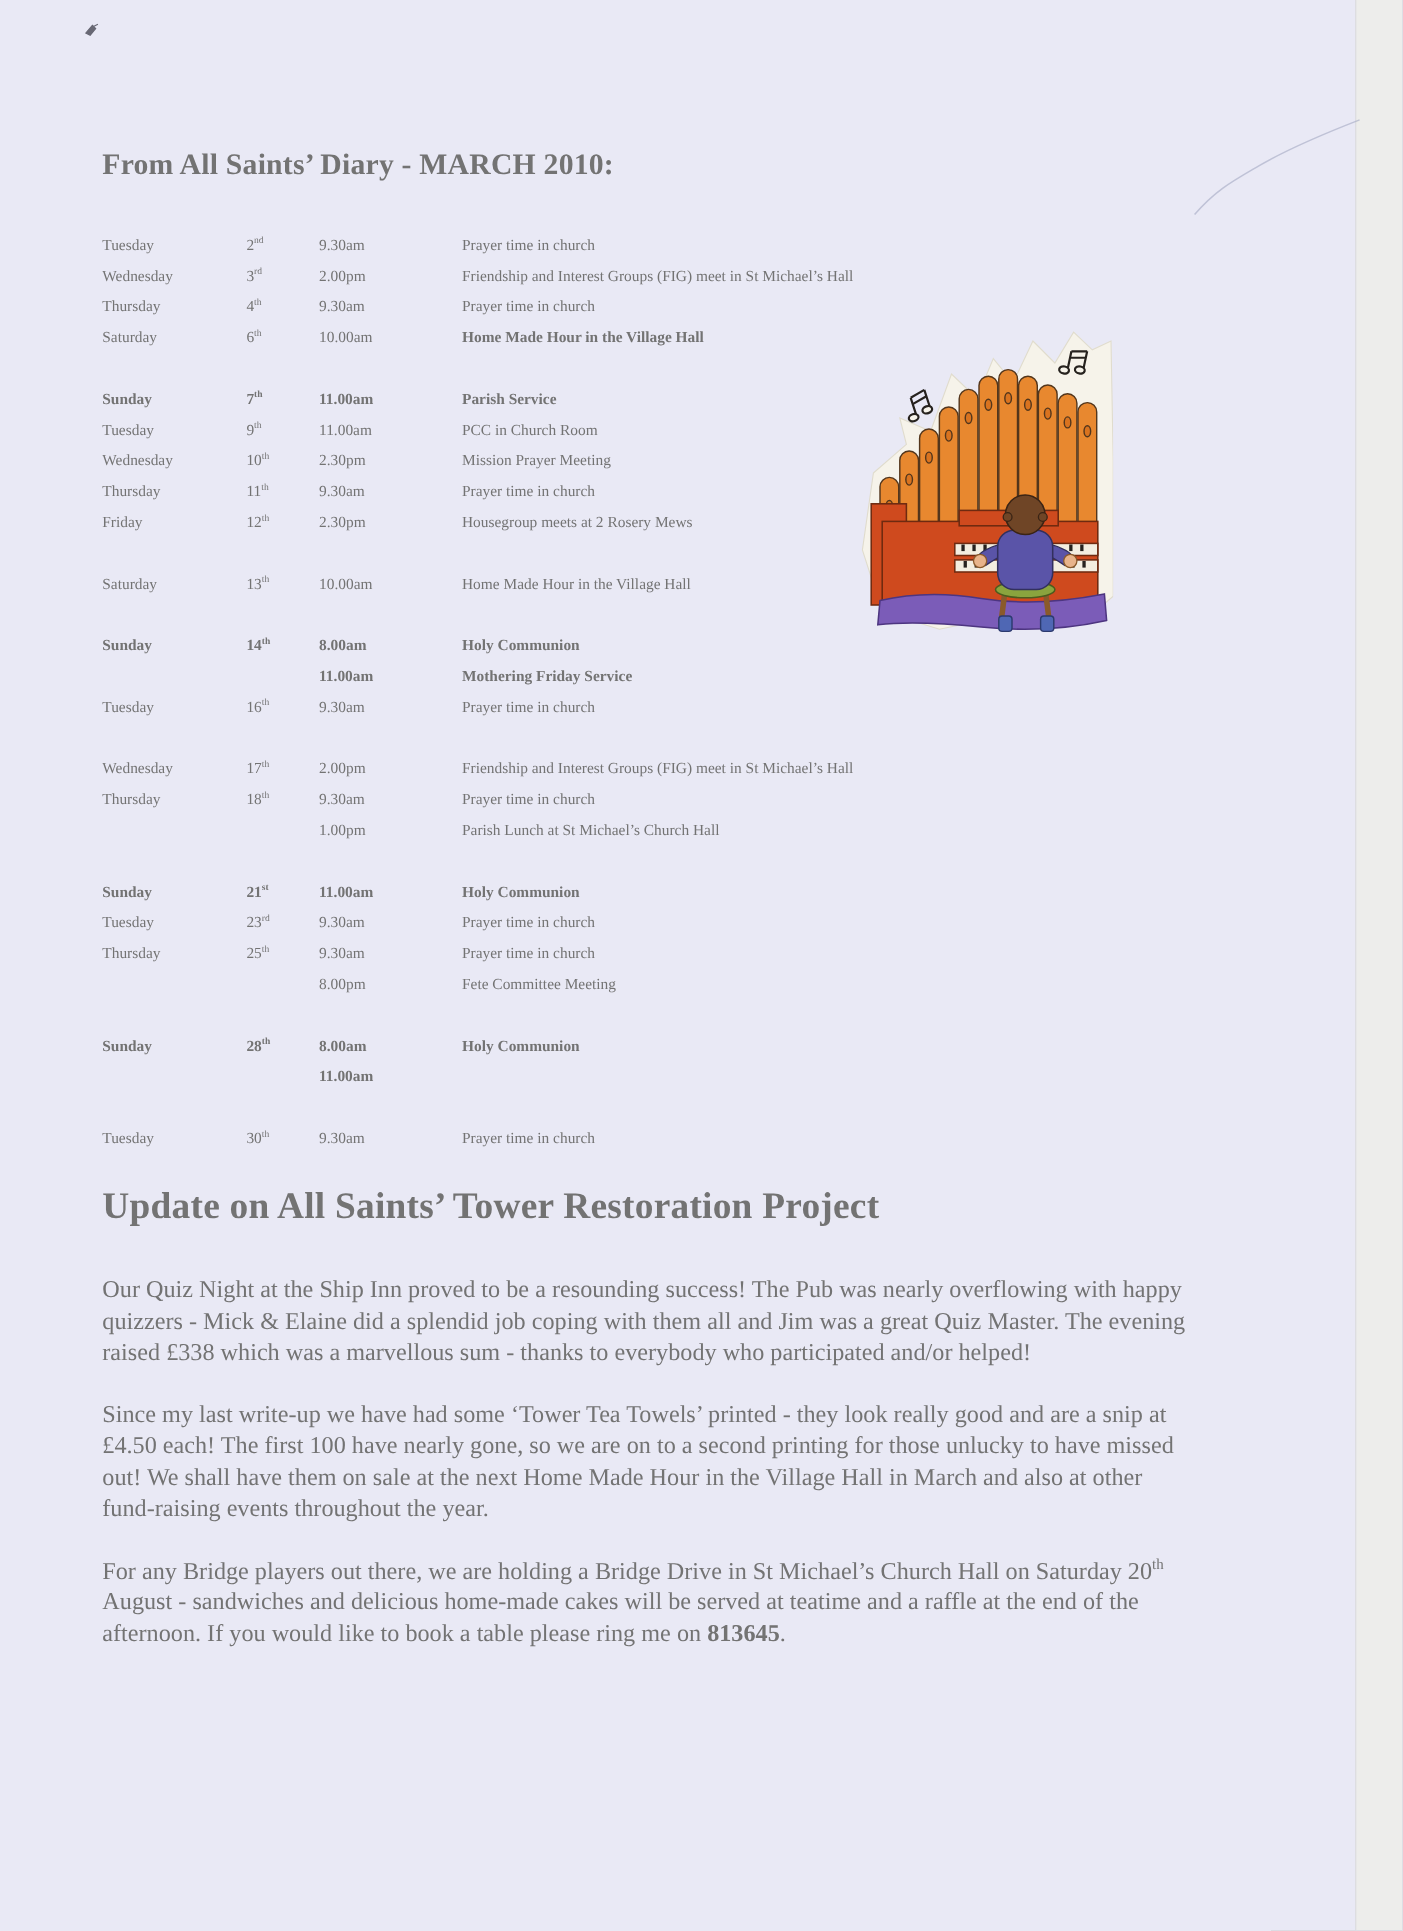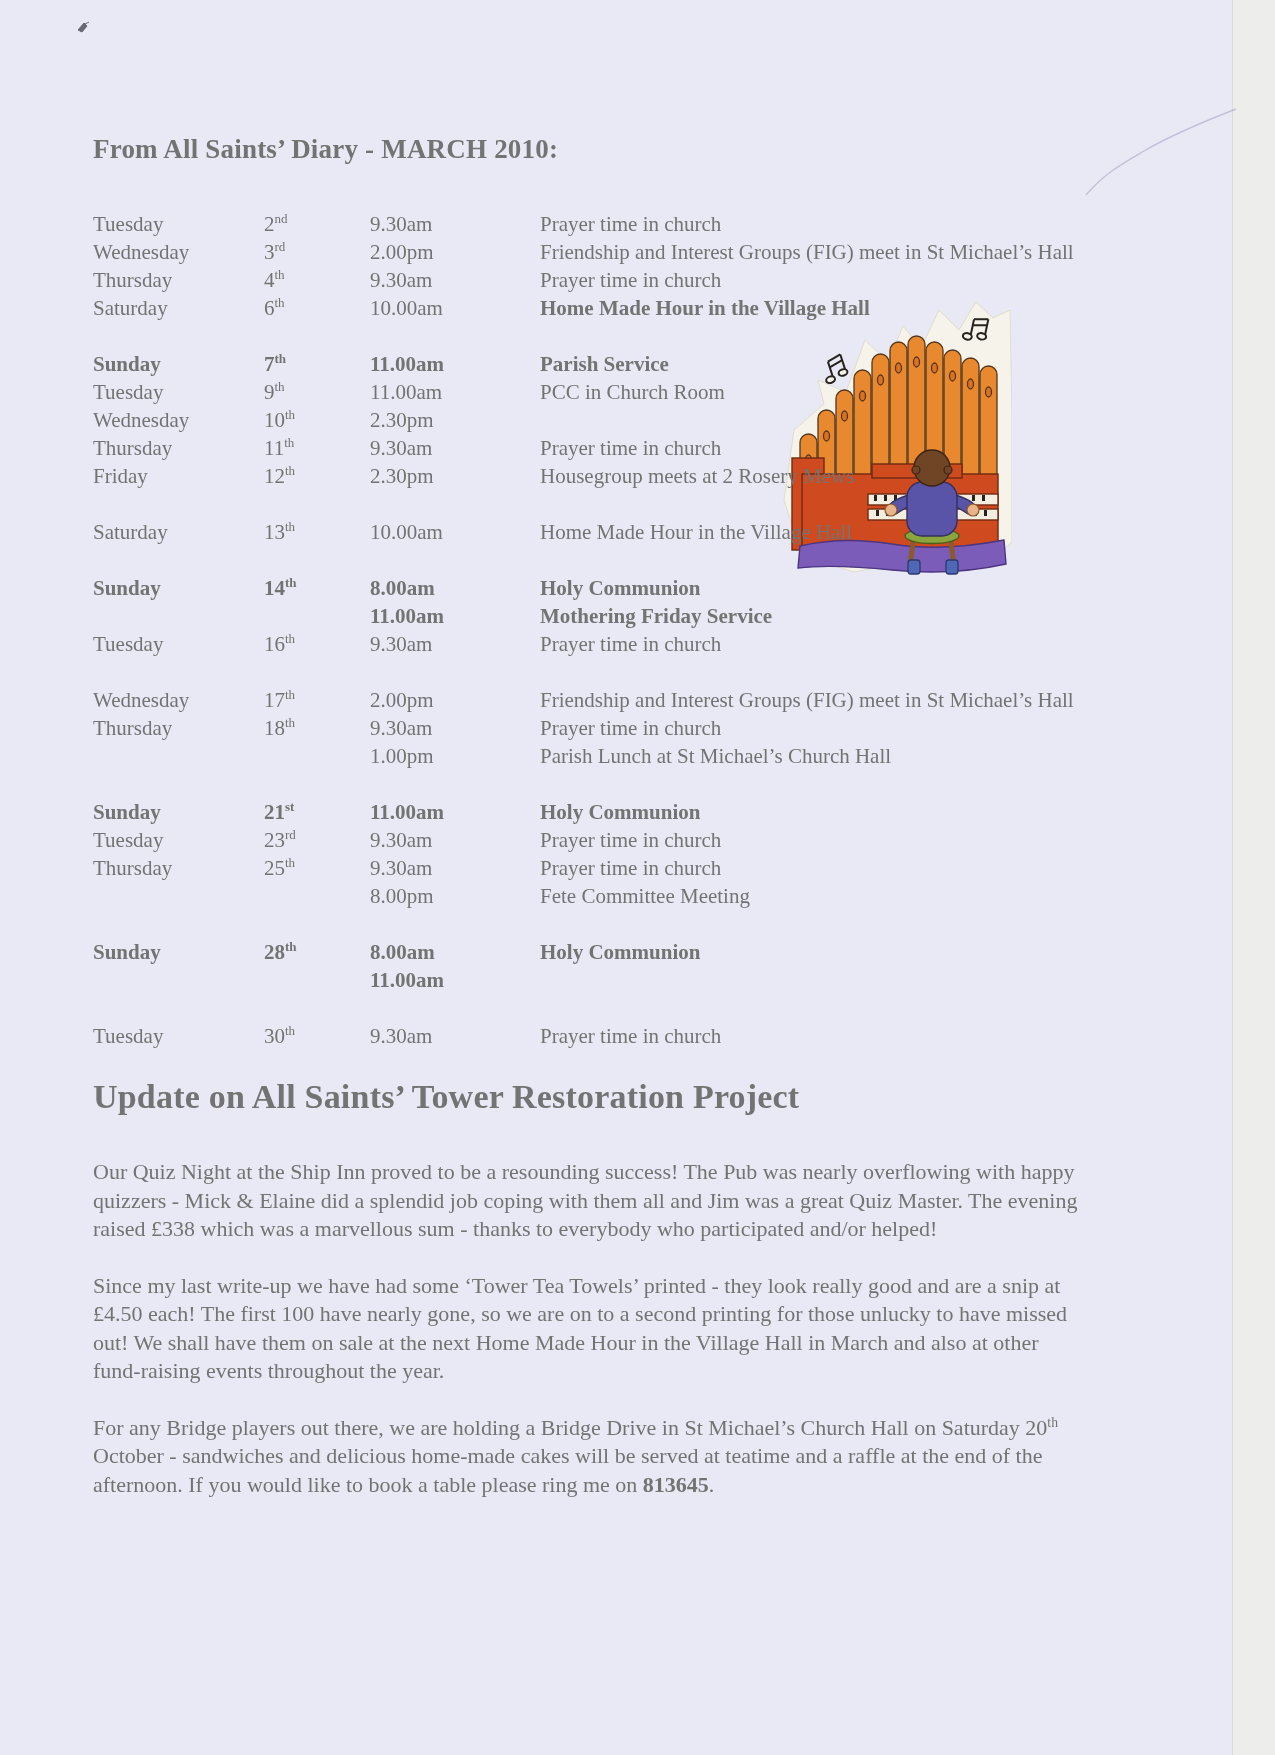--- a/index.html
+++ b/index.html
@@ -20,21 +20,21 @@
   }
   .diary-title{
     font-size:27px;font-weight:bold;margin:0 0 45px 0;
     letter-spacing:.2px;
   }
   .diary-table{width:100%;}
   .diary-group{margin-bottom:28px;}
   .diary-row{
     display:grid;
     grid-template-columns:131px 66px 130px 1fr;
-    font-size:21px;line-height:28px;gap:40px;
+    font-size:14px;line-height:28px;
   }
   .diary-row sup{font-size:62%;line-height:0;}
   .row-bold{font-weight:bold;}
   .desc-bold{font-weight:bold;}
   .article-heading{
     font-size:34px;font-weight:bold;margin:24px 0 42px 0;
     letter-spacing:.2px;
   }
   .article-body{width:992px;}
   .article-paragraph{
@@ -184,20 +184,21 @@
           <div class="diary-row">
             <span class="cell-day">Tuesday</span>
             <span class="cell-date">9<sup>th</sup></span>
             <span class="cell-time">11.00am</span>
             <span class="cell-desc">PCC in Church Room</span>
           </div>
           <div class="diary-row">
             <span class="cell-day">Wednesday</span>
             <span class="cell-date">10<sup>th</sup></span>
             <span class="cell-time">2.30pm</span>
+            <span class="cell-desc">Mission Prayer Meeting</span>
           </div>
           <div class="diary-row">
             <span class="cell-day">Thursday</span>
             <span class="cell-date">11<sup>th</sup></span>
             <span class="cell-time">9.30am</span>
             <span class="cell-desc">Prayer time in church</span>
           </div>
           <div class="diary-row">
             <span class="cell-day">Friday</span>
             <span class="cell-date">12<sup>th</sup></span>
@@ -300,16 +301,16 @@
             <span class="cell-desc">Prayer time in church</span>
           </div>
         </div>
       </div>
 
     <h2 class="article-heading">Update on All Saints’ Tower Restoration Project</h2>
 
     <div class="article-body">
         <p class="article-paragraph"><span>Our Quiz Night at the Ship Inn proved to be a resounding success!  The Pub was nearly overflowing with happy quizzers - Mick &amp; Elaine did a splendid job coping with them all and Jim was a great Quiz Master.  The evening raised £338 which was a marvellous sum - thanks to everybody who participated and/or helped!</span></p>
         <p class="article-paragraph"><span>Since my last write-up we have had some ‘Tower Tea Towels’ printed - they look really good and are a snip at £4.50 each!  The first 100 have nearly gone, so we are on to a second printing for those unlucky to have missed out!  We shall have them on sale at the next Home Made Hour in the Village Hall in March and also at other fund-raising events throughout the year.</span></p>
-        <p class="article-paragraph"><span>For any Bridge players out there, we are holding a Bridge Drive in St Michael’s Church Hall on Saturday 20</span><sup>th</sup><span> October - sandwiches and delicious home-made cakes will be served at teatime and a raffle at the end of the afternoon.  If you would like to book a table please ring me on </span><b>813645</b><span>.</span></p>
+        <p class="article-paragraph"><span>For any Bridge players out there, we are holding a Bridge Drive in St Michael’s Church Hall on Saturday 20</span><sup>th</sup><span> August - sandwiches and delicious home-made cakes will be served at teatime and a raffle at the end of the afternoon.  If you would like to book a table please ring me on </span><b>813645</b><span>.</span></p>
       </div>
   </div>
 </div>
 
 </body></html>

